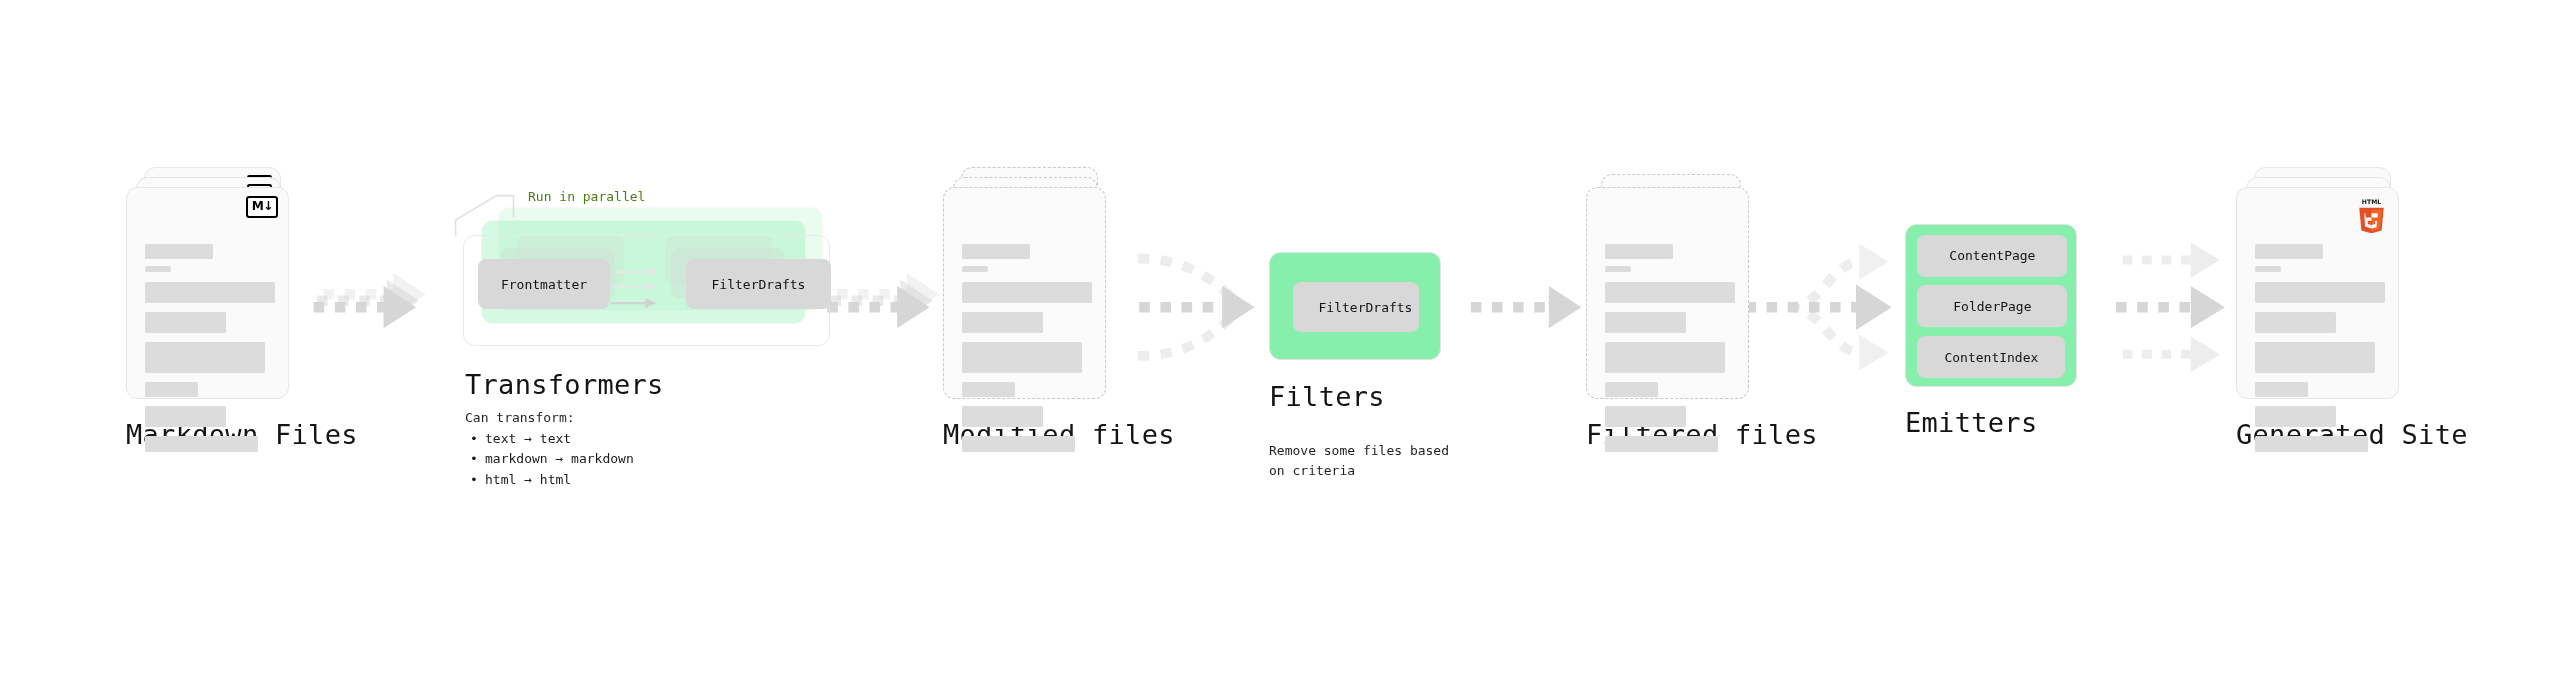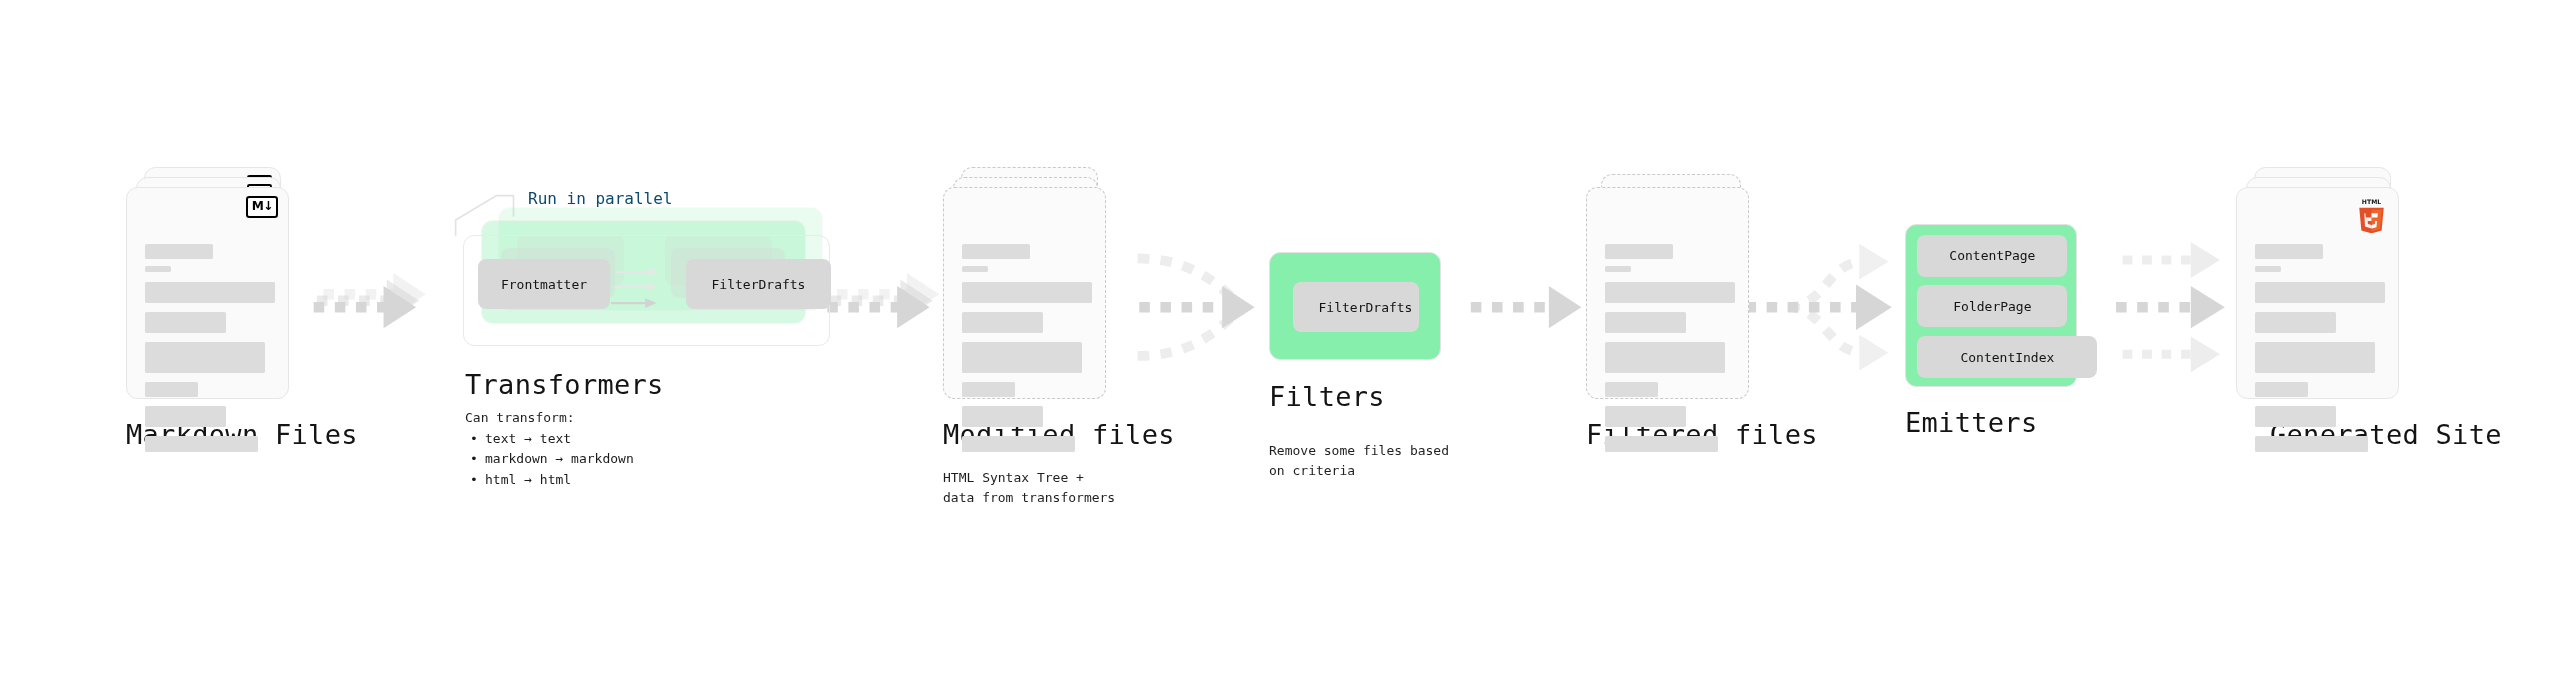--- a/index.html
+++ b/index.html
@@ -90,21 +90,21 @@
     display:flex;align-items:center;justify-content:center;
     font-size:13px;color:#141414;
     white-space:nowrap;
     box-sizing:border-box;
   }
   .ghost{opacity:.33;}
   .ghost2{opacity:.17;}
 
   .parallel-label{
     position:absolute;
-    font-size:16px;color:#0c4a6e;white-space:nowrap;
+    font-size:13px;color:#4d7c0f;white-space:nowrap;
   }
 
   svg.overlay{position:absolute;left:0;top:0;pointer-events:none;}
 </style>
 </head>
 <body>
 
 <svg class="overlay" width="2576" height="681" viewBox="0 0 3170 838">
   <defs>
     <g id="arrowhead">
@@ -261,22 +261,20 @@
         <div class="bar" style="width:100%;height:21px;margin-top:10.6px;"></div>
         <div class="bar" style="width:62%;height:21px;margin-top:9px;"></div>
         <div class="bar" style="width:92%;height:31px;margin-top:9px;"></div>
         <div class="bar" style="width:41%;height:14.6px;margin-top:9px;"></div>
         <div class="bar" style="width:62%;height:21px;margin-top:9px;"></div>
         <div class="bar" style="width:87%;height:16.3px;margin-top:9px;"></div>
       </div>
     </div>
   </div>
   <div class="title" style="margin-top:19.5px;">Modified files</div>
-  <div class="desc" style="margin-top:18px;">HTML Syntax Tree +
-data from transformers</div>
 </div>
 
 <div class="stage" style="left:1269px;top:252px;">
   <div class="pbox" style="position:relative;left:0;top:0;width:172px;height:108px;">
     <div class="chip" style="left:23px;top:29px;width:126px;height:50px;padding-left:19px;">
       <span>FilterDrafts</span>
     </div>
   </div>
   <div class="title" style="margin-top:21px;">Filters</div>
   <div class="desc" style="margin-top:29px;">Remove some files based
@@ -303,21 +301,21 @@
 </div>
 
 <div class="stage" style="left:1905px;top:224px;">
   <div class="pbox" style="position:relative;left:0;top:0;width:172px;height:163px;">
     <div class="chip" style="left:11.4px;top:9.8px;width:150px;height:42px;">
       <span>ContentPage</span>
     </div>
     <div class="chip" style="left:11.4px;top:60px;width:150px;height:42px;">
       <span>FolderPage</span>
     </div>
-    <div class="chip" style="left:11.4px;top:111px;width:180px;height:42px;">
+    <div class="chip" style="left:11.4px;top:111px;width:148px;height:42px;">
       <span>ContentIndex</span>
     </div>
   </div>
   <div class="title" style="margin-top:19.5px;">Emitters</div>
 </div>
 
 <div class="stage" style="left:2236px;top:167px;">
   <div class="doc-stack">
     <div class="doc back2">
       <div class="badge css-badge">
@@ -342,15 +340,15 @@
         <div class="bar" style="width:20%;height:5.7px;"></div>
         <div class="bar" style="width:100%;height:21px;margin-top:10.6px;"></div>
         <div class="bar" style="width:62%;height:21px;margin-top:9px;"></div>
         <div class="bar" style="width:92%;height:31px;margin-top:9px;"></div>
         <div class="bar" style="width:41%;height:14.6px;margin-top:9px;"></div>
         <div class="bar" style="width:62%;height:21px;margin-top:9px;"></div>
         <div class="bar" style="width:87%;height:16.3px;margin-top:9px;"></div>
       </div>
     </div>
   </div>
-  <div class="title" style="margin-top:19.5px;margin-left:34px;">Generated Site</div>
+  <div class="title" style="margin-top:19.5px;">Generated Site</div>
 </div>
 
 
 </body></html>

